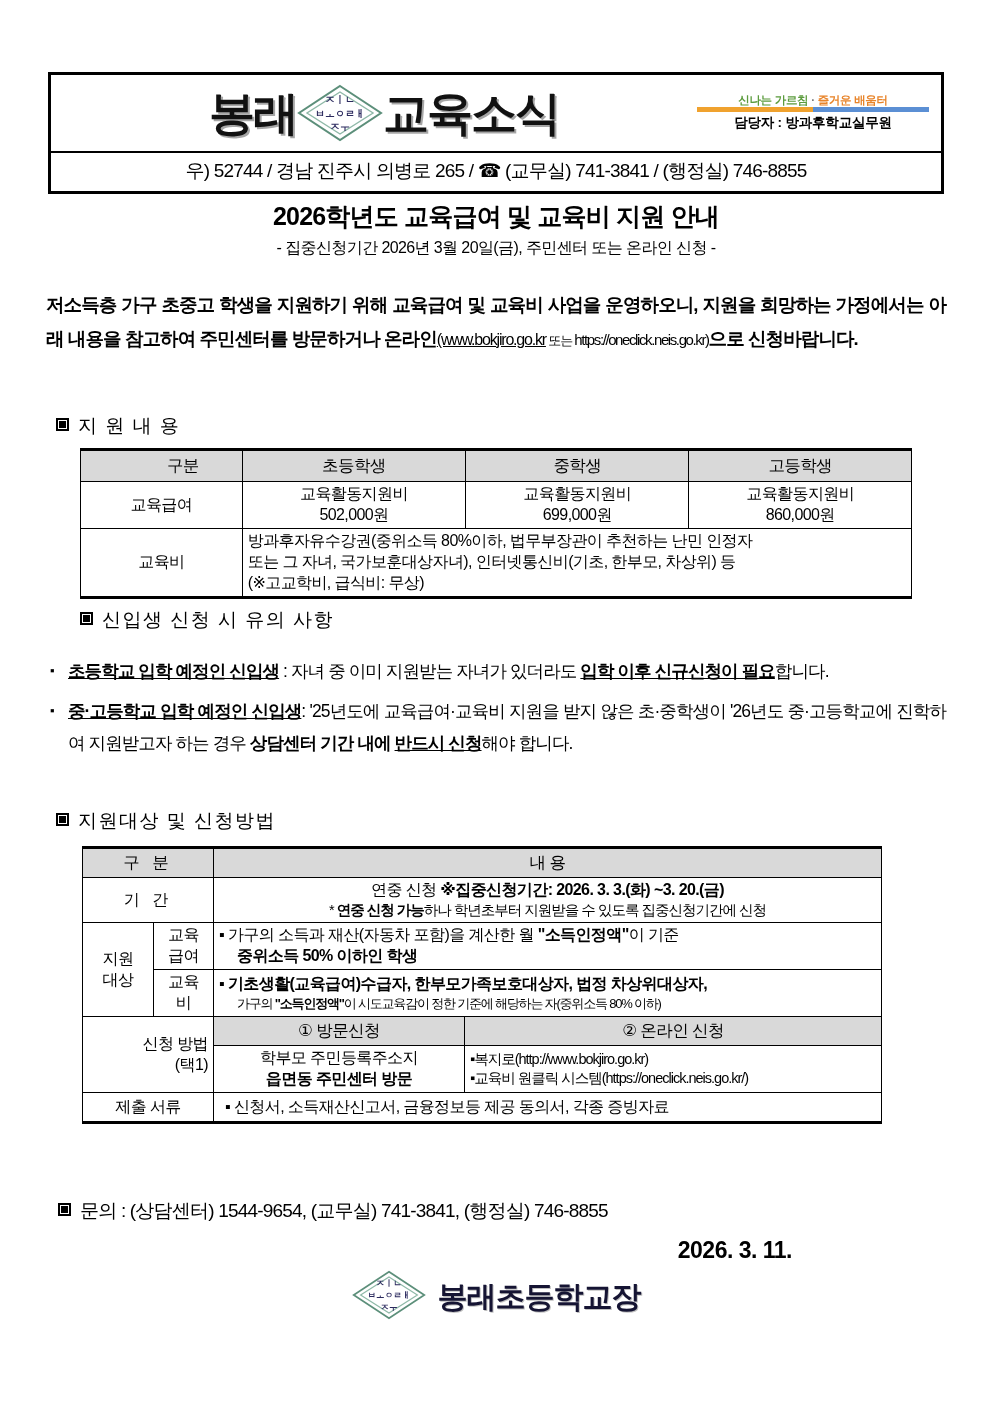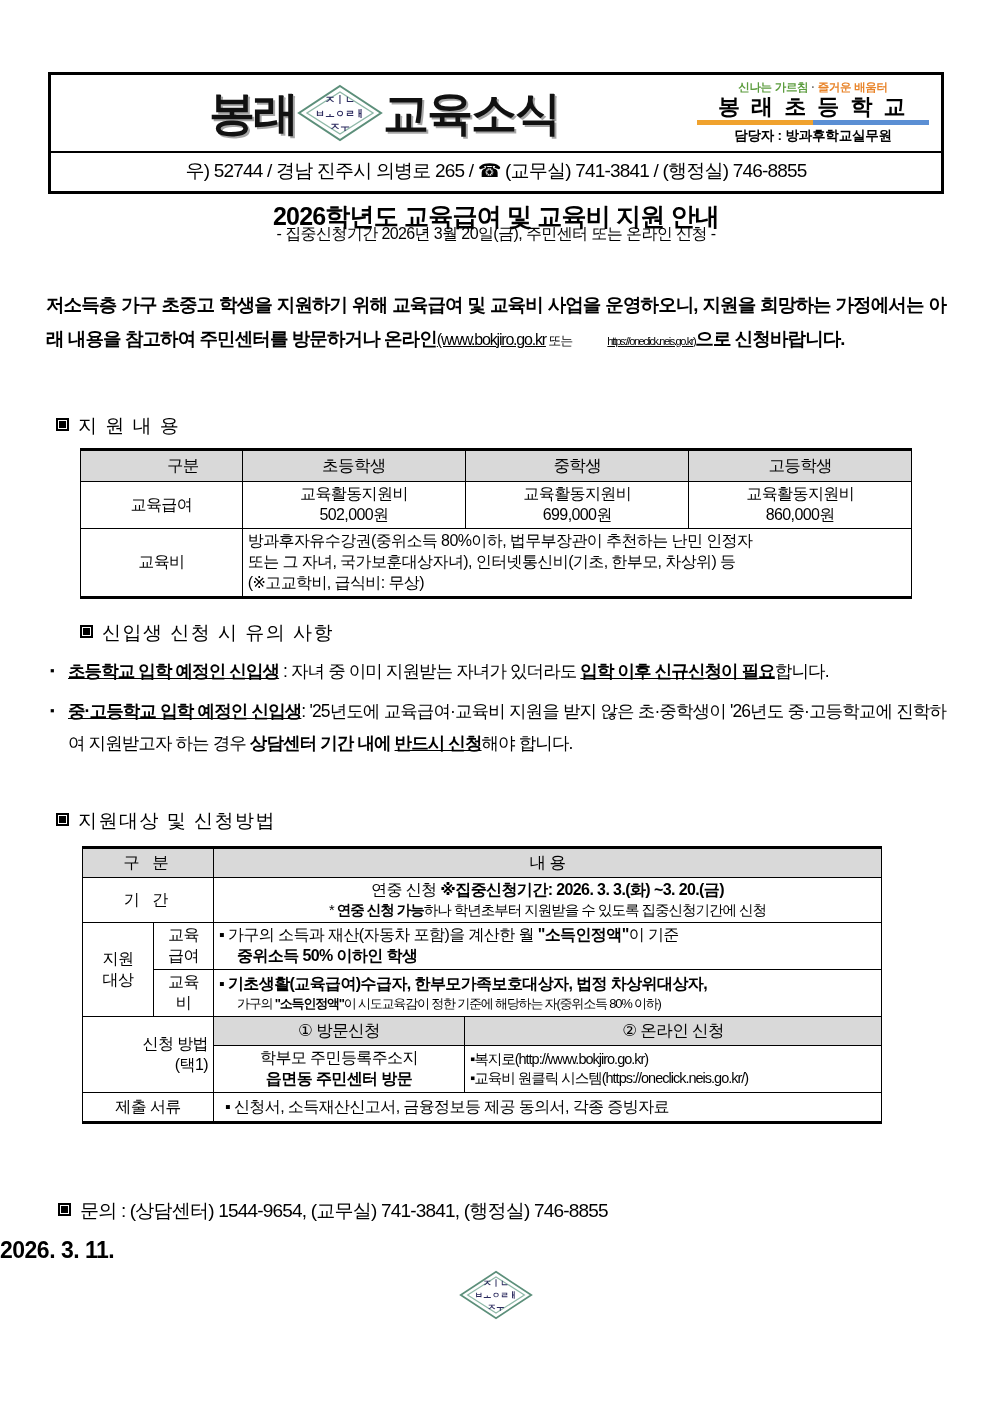--- a/index.html
+++ b/index.html
@@ -131,21 +131,21 @@
     top: 200px;
     width: 992px;
     text-align: center;
     font-size: 25px;
     font-weight: bold;
     letter-spacing: -0.8px;
   }
   .doc-subtitle {
     position: absolute;
     left: 0;
-    top: 224px;
+    top: 238px;
     width: 992px;
     text-align: center;
     font-size: 16px;
     letter-spacing: -0.6px;
   }
 
   
   .intro {
     position: absolute;
     left: 46px;
@@ -156,24 +156,22 @@
     letter-spacing: -0.9px;
     text-align: justify;
   }
   .intro b { font-weight: bold; }
   .u-link {
     text-decoration: underline;
     font-size: 16px;
     letter-spacing: -1.2px;
   }
   .tiny-url {
-    font-size: 11px;
+    font-size: 15px;
     letter-spacing: -1.4px;
-    text-decoration: underline;
-    margin-left: 33px;
   }
 
   
   .sec-head {
     position: absolute;
     font-size: 19px;
     letter-spacing: 1.5px;
     white-space: nowrap;
   }
   .sec-mark {
@@ -249,21 +247,21 @@
     top: 1198px;
     font-size: 19px;
     letter-spacing: -0.8px;
     white-space: nowrap;
   }
   .date-line {
     position: absolute;
     left: 0;
     top: 1237px;
     width: 792px;
-    text-align: left;
+    text-align: right;
     font-size: 23px;
     font-weight: bold;
     letter-spacing: -0.5px;
   }
   .signature {
     position: absolute;
     left: 0;
     top: 1270px;
     width: 992px;
     display: flex;
@@ -301,21 +299,20 @@
           </svg>
         </span>
 
         <span class="mt-word">교육소식</span>
       </div>
 
       <div class="school-block">
         <div class="slogan">
           <span class="s-green">신나는 가르침</span><span class="s-dot"> · </span><span class="s-orange">즐거운 배움터</span>
         </div>
-        <div class="school-name">봉 래 초 등 학 교</div>
         <div class="name-rule">
           <span class="rule-left"></span>
           <span class="rule-right"></span>
         </div>
         <div class="charge">담당자 : 방과후학교실무원</div>
       </div>
     </div>
 
     <div class="masthead-addr">우) 52744 / 경남 진주시 의병로 265 / ☎ (교무실) 741-3841 / (행정실) 746-8855</div>
   </div>
@@ -358,21 +355,21 @@
       <td class="ctr tb-outer-bot">교육비</td>
       <td class="tb-outer-bot" colspan="3">
         <div>방과후자유수강권(중위소득 80%이하, 법무부장관이  추천하는 난민 인정자</div>
         <div>또는 그 자녀, 국가보훈대상자녀), 인터넷통신비(기초, 한부모, 차상위) 등</div>
         <div>(※고교학비, 급식비: 무상)</div>
       </td>
     </tr>
   </tbody>
     </table>
 
-  <div class="sec-head" style="left:56px; top:620px;padding-left:24px;">
+  <div class="sec-head" style="left:56px; top:607px;padding-left:24px;">
     <span class="sec-mark"></span><span>신입생 신청 시 유의 사항</span>
   </div>
 
   <div class="bullets">
 
     <div class="bullet-row">
       <div class="bullet-dot">▪</div>
       <div class="bullet-body">
         <span class="ub">초등학교 입학 예정인 신입생</span><span> : 자녀 중 이미 지원받는 자녀가 있더라도 </span><span class="ub">입학 이후 신규신청이 필요</span><span>합니다.</span>
       </div>
@@ -483,15 +480,16 @@
   <div class="signature">
     <span>
       <svg width="74" height="50" viewBox="0 0 86 58" aria-hidden="true">
         <polygon points="43,2 84,29 43,56 2,29" fill="#ffffff" stroke="#5c8f7a" stroke-width="2"></polygon>
         <polygon points="43,8 76,29 43,50 10,29" fill="none" stroke="#8fb9a8" stroke-width="1.4"></polygon>
         <text x="43" y="19" font-family="'DejaVu Sans',sans-serif" font-size="10" font-weight="bold" fill="#2b2a5e" text-anchor="middle">ㅈㅣㄴ</text>
         <text x="43" y="33" font-family="'DejaVu Sans',sans-serif" font-size="10" font-weight="bold" fill="#2b2a5e" text-anchor="middle">ㅂㅗㅇㄹㅐ</text>
         <text x="43" y="46" font-family="'DejaVu Sans',sans-serif" font-size="10" font-weight="bold" fill="#2b2a5e" text-anchor="middle">ㅈㅜ</text>
       </svg>
     </span>
+    <span class="sig-name">봉래초등학교장</span>
   </div>
 
 </div>
 
 </body></html>

